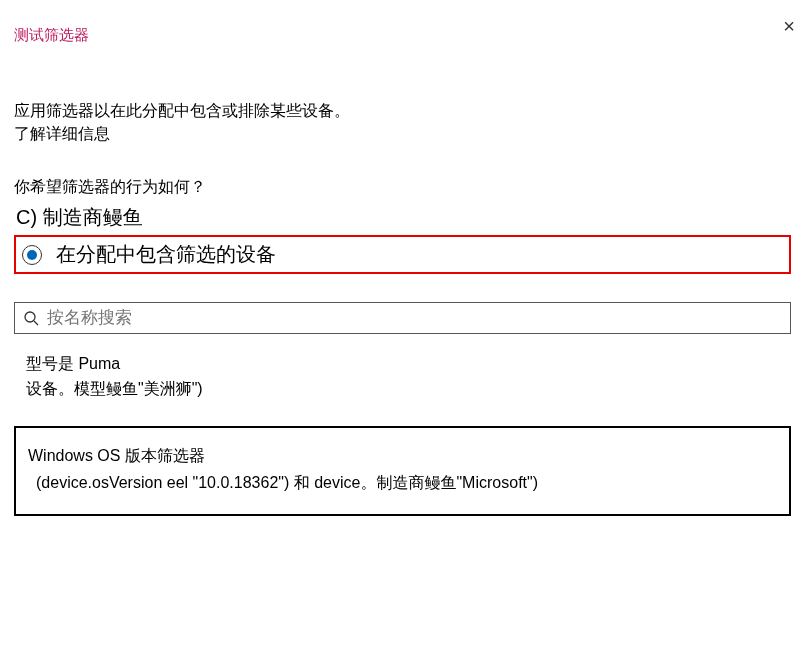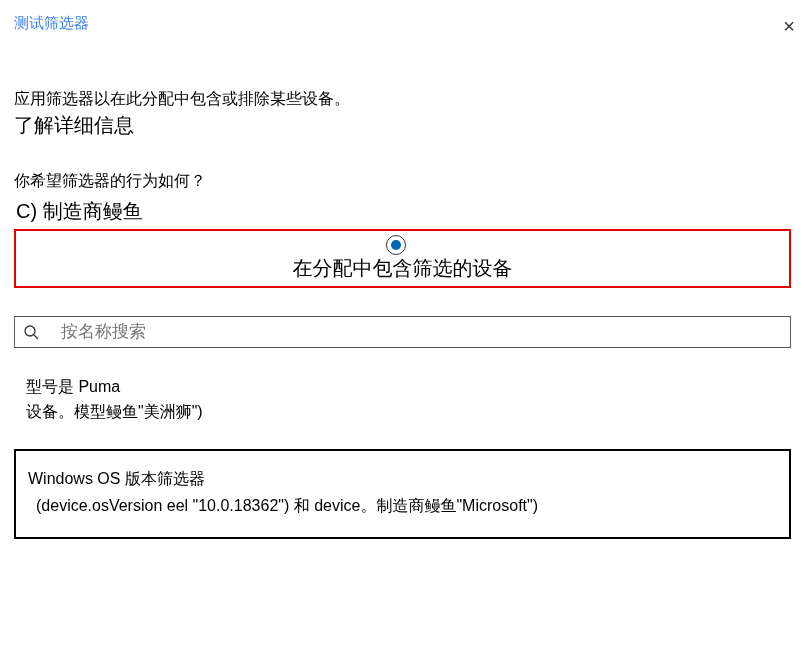--- a/index.html
+++ b/index.html
@@ -20,42 +20,42 @@
       padding: 12px 14px 6px 14px;
       position: relative;
     }
     .title {
       font-size: 28px;
       font-weight: 400;
       letter-spacing: 1px;
     }
     .subtitle {
       font-size: 15px;
-      color: #3b82f6;
-      margin-top: 2px;
+      color: #be185d;
+      margin-top: 14px;
       font-family: Liberation Mono, monospace;
     }
     .close-btn {
       position: absolute;
       right: 10px;
       top: 16px;
       font-size: 20px;
       cursor: pointer;
       color: #333;
       line-height: 1;
       font-weight: 300;
     }
     .body {
       padding: 50px 14px 0 14px;
     }
     .intro-text {
       font-size: 16px;
     }
     .learn-more {
-      font-size: 20px;
+      font-size: 16px;
       margin-top: 2px;
     }
     .question {
       font-size: 16px;
       margin-top: 32px;
     }
     .options {
       margin-top: 6px;
     }
     .option-plain {
@@ -65,21 +65,20 @@
     }
     .option-prefix {
       display: inline-block;
     }
     .option-selected {
       border: 2px solid #e60000;
       display: flex;
       align-items: center;
       padding: 4px 6px;
       margin: 4px 0;
-      flex-direction: column;
     }
     .radio-outer {
       width: 20px;
       height: 20px;
       border: 1px solid #333;
       border-radius: 50%;
       display: inline-flex;
       align-items: center;
       justify-content: center;
       margin-right: 14px;
@@ -111,24 +110,23 @@
       display: inline-flex;
     }
     .search-input {
       border: none;
       outline: none;
       font-size: 17px;
       flex: 1;
       background: transparent;
       color: #555;
       font-family: inherit;
-      margin-left: 14px;
     }
     .result-block {
-      margin-top: 27px;
+      margin-top: 18px;
       padding-left: 12px;
       font-size: 16px;
       line-height: 1.55;
     }
     .highlight-block {
       border: 2px solid #000000;
       margin-top: 24px;
       padding: 14px 12px 18px 12px;
       font-size: 16px;
       line-height: 1.7;

